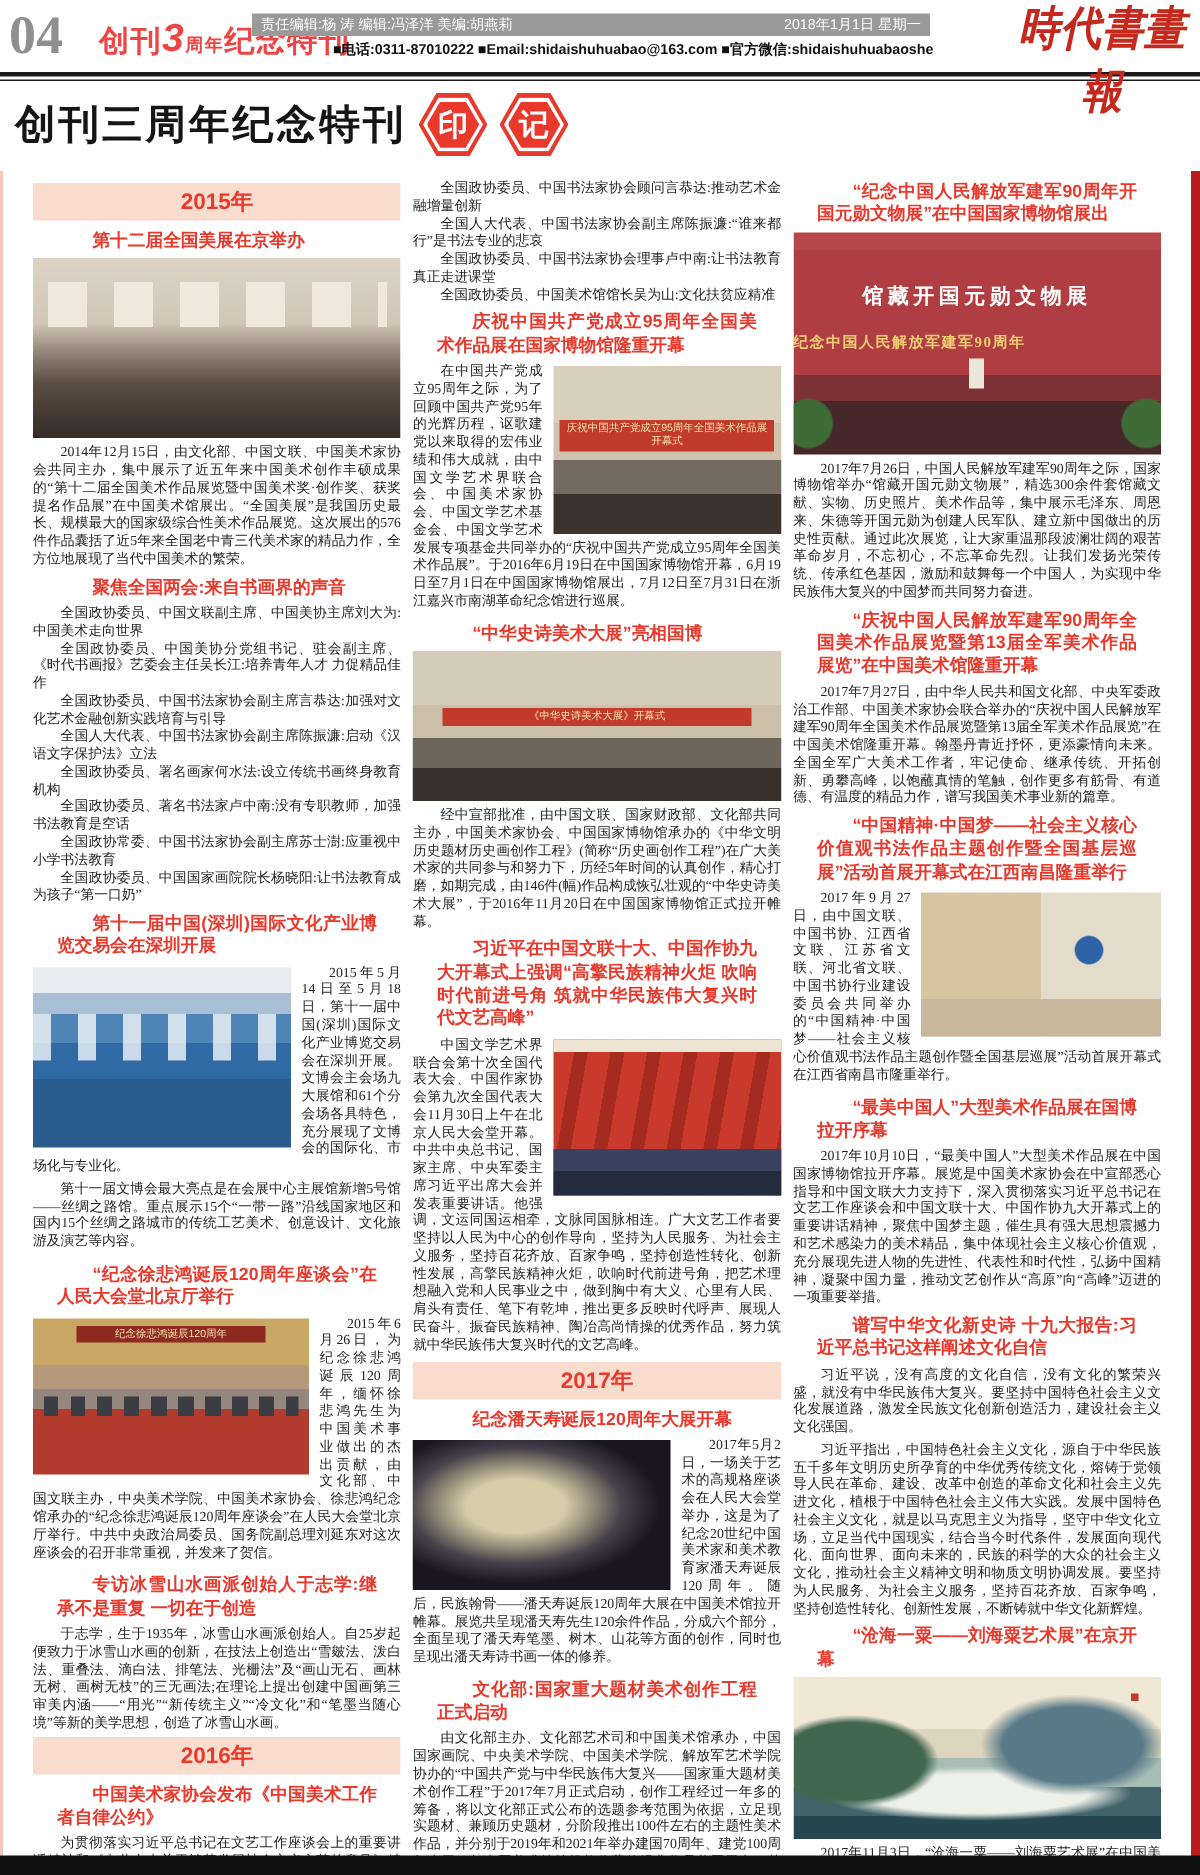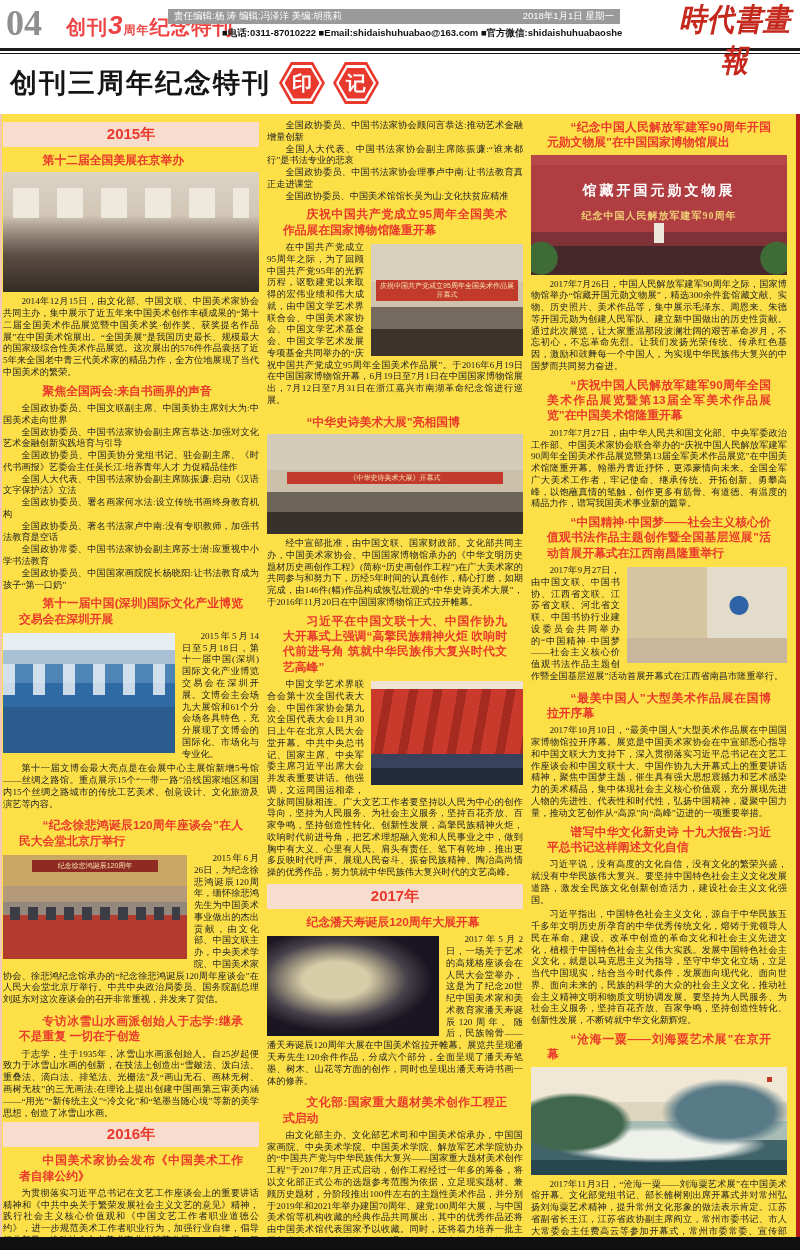--- a/index.html
+++ b/index.html
@@ -13,21 +13,21 @@
   .gray-bar{position:absolute;left:168px;top:9px;width:452px;height:15px;background:#9a9a9a;color:#fff;font-family:"Liberation Sans",sans-serif;font-size:9.5px;display:flex;justify-content:space-between;align-items:center;padding:0 6px;box-sizing:border-box;}
   .contact{position:absolute;left:222px;top:27px;width:450px;font-size:9.5px;font-weight:bold;color:#111;font-family:"Liberation Sans",sans-serif;white-space:nowrap;}
   .masthead{position:absolute;right:2px;top:4px;width:126px;text-align:center;color:#c5281c;font-size:27px;font-weight:bold;font-style:italic;letter-spacing:1px;font-family:"Liberation Serif",serif;transform:scaleY(1.15);}
   .rules{height:0;border-top:3px solid #1a1a1a;border-bottom:1px solid #1a1a1a;margin:0;padding-top:2px;background:#fff;}
   .sup-row{display:flex;align-items:center;gap:8px;background:#fff;padding:8px 10px 10px;}
   .sup-title{font-family:"Liberation Sans",sans-serif;font-weight:bold;font-size:27px;color:#151515;letter-spacing:2px;}
   .hex{width:46px;height:42px;background:#e8392c;clip-path:polygon(26% 0,74% 0,100% 50%,74% 100%,26% 100%,0 50%);display:flex;align-items:center;justify-content:center;}
   .hex-mid{width:40px;height:36px;background:#fff;clip-path:polygon(26% 0,74% 0,100% 50%,74% 100%,26% 100%,0 50%);display:flex;align-items:center;justify-content:center;}
   .hex-in{width:35px;height:31px;background:#e8392c;clip-path:polygon(26% 0,74% 0,100% 50%,74% 100%,26% 100%,0 50%);display:flex;align-items:center;justify-content:center;color:#fff;font-size:20px;font-weight:bold;font-family:"Liberation Sans",sans-serif;}
   
-  .content{display:flex;gap:8px;padding:6px 1px 0;height:1128px;overflow:hidden;background:#fde047;border-left:2px solid #f2c9b8;border-right:4px solid #b91c1c;box-sizing:border-box;}
+  .content{display:flex;gap:8px;padding:6px 20px 0;height:1128px;overflow:hidden;background:#ffffff;border-left:2px solid #f2c9b8;border-right:6px solid #b91c1c;box-sizing:border-box;}
   .col{width:256px;overflow:hidden;}
   .year{background:#f8dccd;color:#e8392c;text-align:center;font-family:"Liberation Sans",sans-serif;font-weight:bold;font-size:15px;padding:3px 0;margin:2px 0 6px;}
   .hl{color:#e8392c;font-family:"Liberation Sans",sans-serif;font-weight:bold;font-size:11.8px;line-height:1.3;text-indent:2em;text-align:justify;margin:5px 16px 4px;}
   .bp{font-size:9.2px;line-height:1.28;color:#232323;text-align:justify;text-indent:2em;margin:0 0 3px;}
   .entry{font-size:9.2px;line-height:1.28;color:#232323;text-align:justify;text-indent:2em;margin:0;}
   .cf::after{content:"";display:block;clear:both;}
   
   .ph{position:relative;overflow:hidden;margin:2px 0 4px;width:100%;}
   .fl{float:left;margin:2px 7px 2px 0;}
   .fr{float:right;margin:2px 0 2px 7px;}
@@ -35,23 +35,23 @@
   .ph-gallery{height:120px;background:linear-gradient(180deg,#dcd3c6 0%,#d2c7b6 36%,#95867a 52%,#5a4c42 70%,#342c26 100%);}
   .ph-gallery::before{content:"";position:absolute;left:4%;right:4%;top:16px;height:30px;background:repeating-linear-gradient(90deg,#efe8dc 0 26px,rgba(0,0,0,0) 26px 44px);}
   .ph-expo{width:172px;height:120px;background:linear-gradient(180deg,#e8edf2 0 14%,#a8bfd4 14% 26%,#4f84b6 26% 42%,#2f6aa5 42% 62%,#2a5c8e 62% 100%);}
   .ph-expo::before{content:"";position:absolute;left:0;right:0;top:26%;height:26%;background:repeating-linear-gradient(90deg,rgba(255,255,255,.75) 0 12px,rgba(255,255,255,0) 12px 30px);}
   .ph-forum{width:184px;height:104px;background:linear-gradient(180deg,#c9a765 0 30%,#b49a7b 30% 45%,#93887b 45% 58%,#b23b2e 58% 100%);}
   .ph-forum::after{content:"";position:absolute;left:4%;right:4%;top:50%;height:13px;background:repeating-linear-gradient(90deg,#3c3c44 0 10px,rgba(0,0,0,0) 10px 18px);}
   .ph-95{width:152px;height:112px;background:linear-gradient(180deg,#d9cfbd 0 34%,#cfc3ae 34% 56%,#746a5f 56% 76%,#3b332c 76% 100%);}
   .ph-shishi{height:100px;background:linear-gradient(180deg,#d5cbb9 0 36%,#ccc0ab 36% 58%,#6e655a 58% 78%,#38302a 78% 100%);}
   .ph-congress{width:152px;height:104px;background-image:linear-gradient(180deg,#efe3d3 0 8%,rgba(0,0,0,0) 8%),linear-gradient(180deg,rgba(0,0,0,0) 0 70%,#39425c 70% 84%,#232b3d 84% 100%),repeating-linear-gradient(100deg,#c93a2d 0 15px,#a52a1f 15px 24px);}
   .ph-pts{width:172px;height:100px;background:radial-gradient(ellipse 56% 52% at 40% 44%,#d8cda9 0 34%,#98907c 52%,#46414a 74%,#191621 100%);}
-  .ph-yx{height:120px;background-image:radial-gradient(circle at 4% 86%,#3f6b36 0 16px,rgba(0,0,0,0) 17px),radial-gradient(circle at 96% 86%,#3f6b36 0 16px,rgba(0,0,0,0) 17px),linear-gradient(180deg,#b8474b 0 8%,#b03d42 8% 64%,#7e3136 64% 76%,#46282b 76% 100%);}
+  .ph-yx{height:148px;background-image:radial-gradient(circle at 4% 86%,#3f6b36 0 16px,rgba(0,0,0,0) 17px),radial-gradient(circle at 96% 86%,#3f6b36 0 16px,rgba(0,0,0,0) 17px),linear-gradient(180deg,#b8474b 0 8%,#b03d42 8% 64%,#7e3136 64% 76%,#46282b 76% 100%);}
   .ph-yx .t1{position:absolute;top:23%;left:0;right:0;text-align:center;color:#fff;font-size:14px;font-weight:bold;letter-spacing:3px;font-family:"Liberation Serif",serif;}
-  .ph-yx .t2{position:absolute;top:45%;left:0;right:0;text-align:center;color:#f0cd74;font-size:10px;font-weight:bold;letter-spacing:1px;font-family:"Liberation Serif",serif;}
+  .ph-yx .t2{position:absolute;top:45%;left:0;right:0;text-align:left;color:#f0cd74;font-size:10px;font-weight:bold;letter-spacing:1px;font-family:"Liberation Serif",serif;}
   .ph-yx::after{content:"";position:absolute;left:48%;top:57%;width:10px;height:20px;background:#ece7db;}
   .ph-xz{width:160px;height:96px;background-image:radial-gradient(circle at 70% 40%,#2f63a8 0 9px,rgba(0,0,0,0) 10px),linear-gradient(180deg,rgba(0,0,0,0) 0 74%,#c9b79d 74% 100%),linear-gradient(90deg,#d7c5a2 0 50%,#e4dccb 50% 100%);}
   .ph-lhs{height:108px;background-image:radial-gradient(ellipse 38% 46% at 16% 52%,#41684f 0 52%,rgba(0,0,0,0) 62%),radial-gradient(ellipse 42% 52% at 76% 42%,#597a87 0 45%,rgba(0,0,0,0) 60%),radial-gradient(ellipse 60% 24% at 50% 72%,#eef0ea 0 50%,rgba(0,0,0,0) 70%),linear-gradient(180deg,#f0e7d4 0 32%,#ded5bf 32% 50%,#a8bdb6 50% 68%,#41636a 68% 86%,#274750 86% 100%);}
   .ph-lhs::after{content:"";position:absolute;right:6%;top:10%;width:5px;height:5px;background:#c0392b;}
   .bottom-bar{position:absolute;left:0;right:0;bottom:0;height:13px;background:#101010;}
 </style>
 </head>
 <body>
 
 <div class="page">
@@ -85,22 +85,22 @@
   <div class="content">
 
     <div class="col">
       <div class="year">2015年</div>
       <h3 class="hl">第十二届全国美展在京举办</h3>
       <div class="ph ph-gallery"></div>
       <p class="bp">2014年12月15日，由文化部、中国文联、中国美术家协会共同主办，集中展示了近五年来中国美术创作丰硕成果的“第十二届全国美术作品展览暨中国美术奖·创作奖、获奖提名作品展”在中国美术馆展出。“全国美展”是我国历史最长、规模最大的国家级综合性美术作品展览。这次展出的576件作品囊括了近5年来全国老中青三代美术家的精品力作，全方位地展现了当代中国美术的繁荣。</p>
 
       <h3 class="hl">聚焦全国两会:来自书画界的声音</h3>
       <p class="entry">全国政协委员、中国文联副主席、中国美协主席刘大为:中国美术走向世界</p>
+      <p class="entry">全国政协委员、中国美协分党组书记、驻会副主席、《时代书画报》艺委会主任吴长江:培养青年人才 力促精品佳作</p>
       <p class="entry">全国政协委员、中国书法家协会副主席言恭达:加强对文化艺术金融创新实践培育与引导</p>
-      <p class="entry">全国政协委员、中国美协分党组书记、驻会副主席、《时代书画报》艺委会主任吴长江:培养青年人才 力促精品佳作</p>
       <p class="entry">全国人大代表、中国书法家协会副主席陈振濂:启动《汉语文字保护法》立法</p>
       <p class="entry">全国政协委员、署名画家何水法:设立传统书画终身教育机构</p>
       <p class="entry">全国政协委员、著名书法家卢中南:没有专职教师，加强书法教育是空话</p>
       <p class="entry">全国政协常委、中国书法家协会副主席苏士澍:应重视中小学书法教育</p>
       <p class="entry">全国政协委员、中国国家画院院长杨晓阳:让书法教育成为孩子“第一口奶”</p>
 
       <h3 class="hl">第十一届中国(深圳)国际文化产业博览交易会在深圳开展</h3>
       <div class="cf">
         <div class="ph ph-expo fl"></div>
         <p class="bp">2015年5月14日至5月18日，第十一届中国(深圳)国际文化产业博览交易会在深圳开展。文博会主会场九大展馆和61个分会场各具特色，充分展现了文博会的国际化、市场化与专业化。</p>

